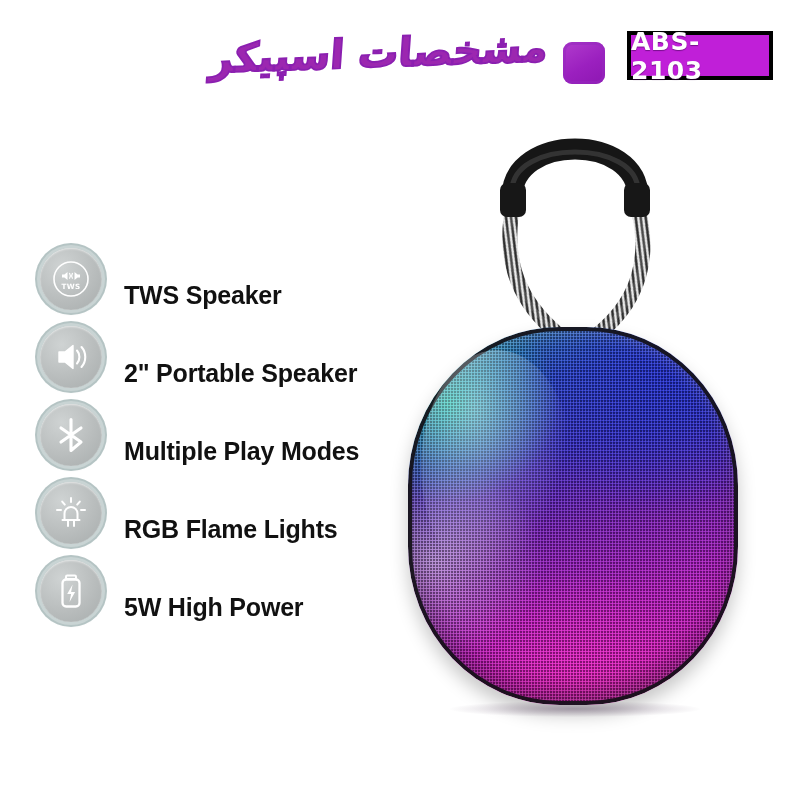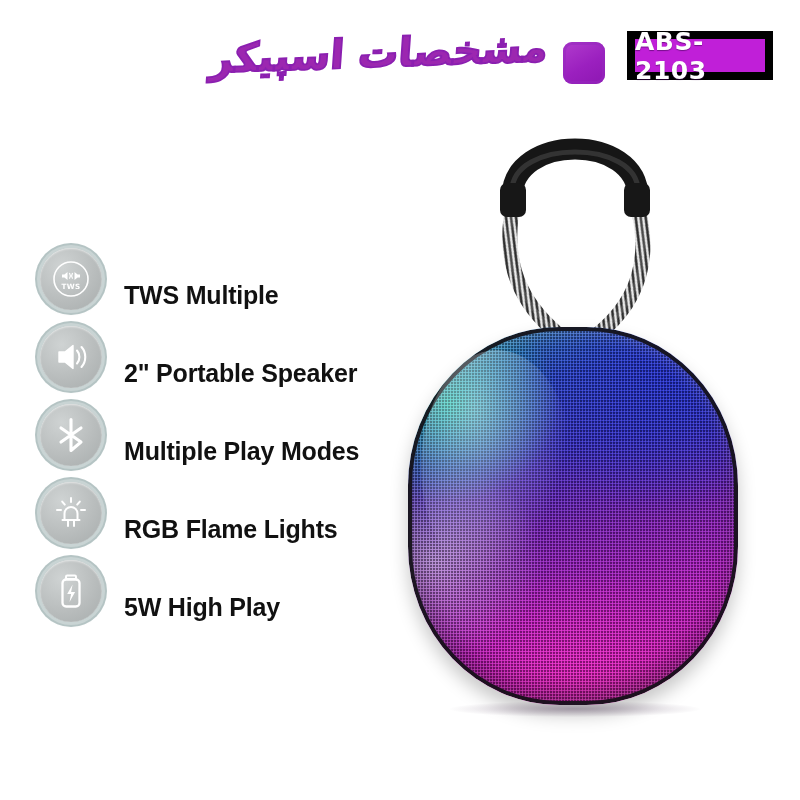--- a/index.html
+++ b/index.html
@@ -32,21 +32,21 @@
     position:absolute;left:563px;top:42px;
     width:42px;height:42px;border-radius:9px;
     background:linear-gradient(150deg,#b13ccd 0%,#9b20bf 55%,#8d17b2 100%);
     box-shadow:inset 0 0 0 3px rgba(150,40,190,.55);
   }
 
   .sku-badge{
     position:absolute;left:627px;top:31px;
     width:146px;height:49px;
     background:#c01fd8;
-    border:8px solid #000000;
+    border:4px solid #000000;
     box-sizing:border-box;
     display:flex;align-items:center;justify-content:center;
   }
   .sku-badge span{
     color:#ffffff;font-size:25px;font-weight:700;
     letter-spacing:.5px;
     font-family:"DejaVu Sans",sans-serif;
     text-shadow:0 1px 1px rgba(60,0,80,.55);
   }
 
@@ -152,21 +152,21 @@
             <path d="M13 17.5h2.4l3.1-2.6v8.2l-3.1-2.6H13z"></path>
             <path d="M31 17.5h-2.4l-3.1-2.6v8.2l3.1-2.6H31z"></path>
           </g>
           <g stroke="#ffffff" stroke-width="1.2" fill="none" stroke-linecap="round">
             <path d="M20.6 16.4c.9 1.5.9 3.3 0 4.8"></path>
             <path d="M23.4 16.4c-.9 1.5-.9 3.3 0 4.8"></path>
           </g>
           <text x="22" y="31.5" text-anchor="middle" font-family="DejaVu Sans, sans-serif" font-size="7.2" font-weight="700" fill="#ffffff" letter-spacing="0.4">TWS</text>
         </svg>
       </div>
-      <div class="f-label">TWS Multiple</div>
+      <div class="f-label">TWS Speaker</div>
     </div>
 
     <div class="feature-row">
       <div class="f-icon">
         <svg width="40" height="40" viewBox="0 0 40 40" aria-hidden="true">
           <path d="M8 15h6l8-6.5v23L14 25H8z" fill="#ffffff" stroke="#ffffff" stroke-width="1.4" stroke-linejoin="round"></path>
           <g fill="none" stroke="#ffffff" stroke-width="2.1" stroke-linecap="round">
             <path d="M26 13.5c3.2 3.6 3.2 9.4 0 13"></path>
             <path d="M30.5 10c5 5.5 5 14.5 0 20"></path>
           </g>
@@ -206,21 +206,21 @@
     </div>
 
     <div class="feature-row">
       <div class="f-icon">
         <svg width="40" height="40" viewBox="0 0 40 40" aria-hidden="true">
           <rect x="15" y="4.5" width="10" height="3.6" rx="1.2" fill="none" stroke="#ffffff" stroke-width="2"></rect>
           <rect x="11.5" y="8.5" width="17" height="27" rx="3.6" fill="none" stroke="#ffffff" stroke-width="2.3"></rect>
           <path d="M21.6 13.5l-5.4 9.6h3.9l-1.6 8 5.6-10h-4z" fill="#ffffff"></path>
         </svg>
       </div>
-      <div class="f-label">5W High Play</div>
+      <div class="f-label">5W High Power</div>
     </div>
   </div>
 
   <div class="product">
 
     <svg class="lanyard" viewBox="0 0 400 250">
       <defs>
         <linearGradient id="ropeTex" x1="0" y1="0" x2="1" y2="1">
           <stop offset="0%" stop-color="#3a3a3a"></stop>
           <stop offset="22%" stop-color="#e2e2e2"></stop>

